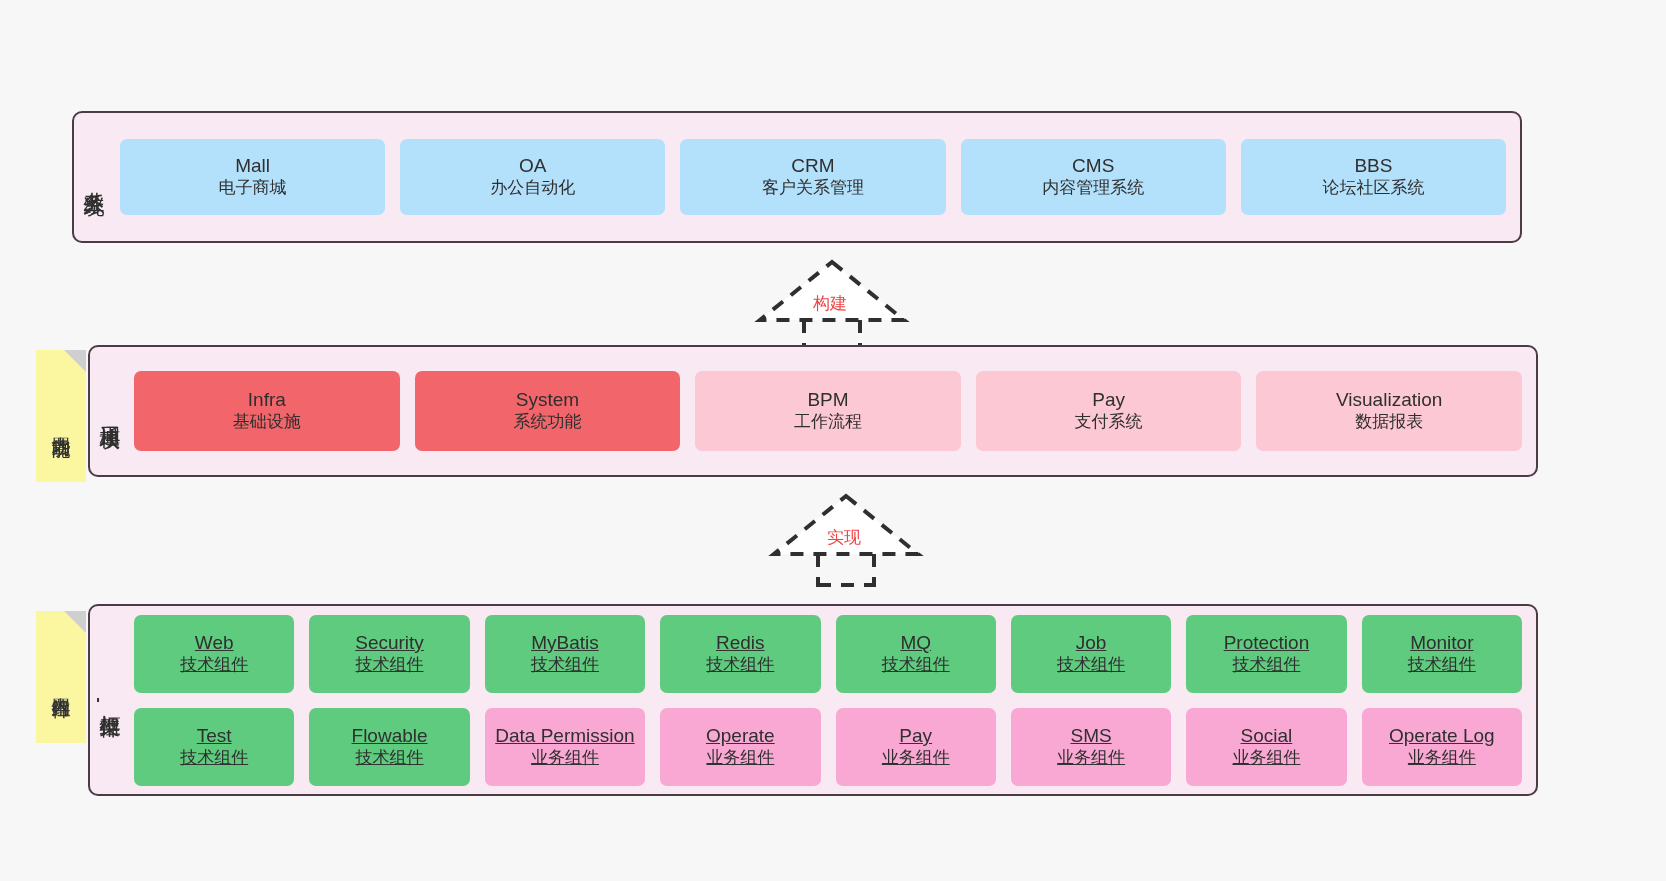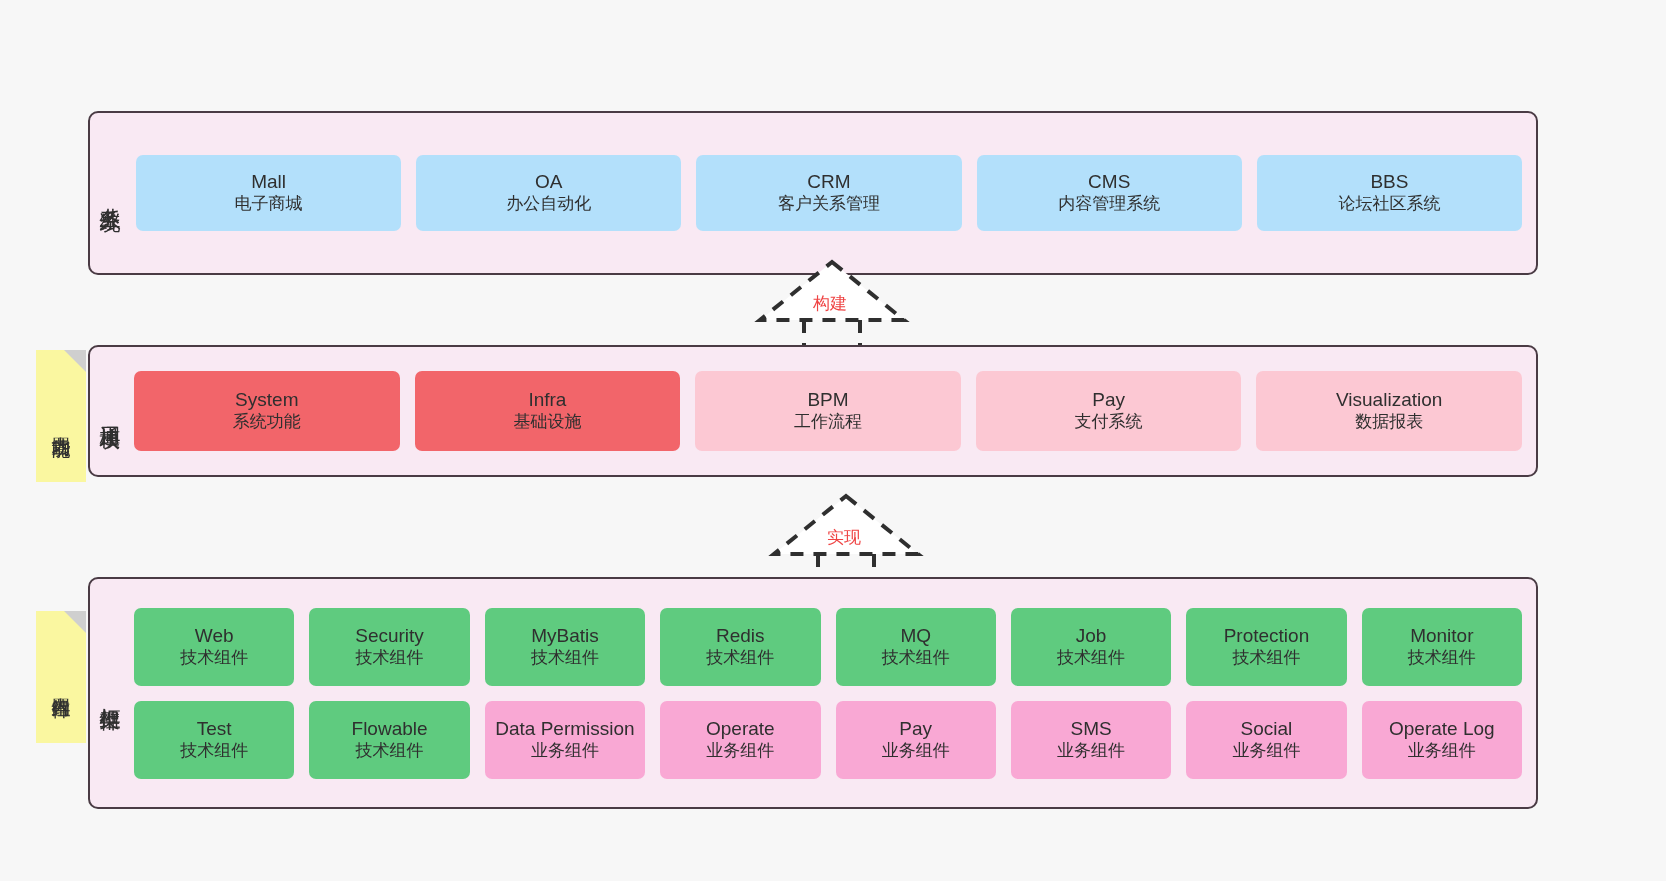--- a/index.html
+++ b/index.html
@@ -78,30 +78,30 @@
   .card .t1 { font-size: 19px; }
   .card .t2 { font-size: 17px; }
 
   .card.blue        { background: #b3e0fb; }
   .card.red         { background: #f2656a; }
   .card.pink        { background: #fcc8d3; text-align: right; }
   .card.green       { background: #5fcb7f; }
   .card.lightgreen  { background: #f9a8d4; }
 
   
-  #layer-business { left: 88px; top: 111px; width: 1450px; height: 164px; justify-content: space-between; }
+  #layer-business { left: 72px; top: 111px; width: 1450px; height: 132px; justify-content: space-between; }
   #layer-business .layer-body { padding: 0 14px 0 6px; }
   #layer-business .card { height: 76px; }
 
   
   #layer-common { left: 88px; top: 345px; width: 1450px; height: 132px; }
   #layer-common .card { height: 80px; }
 
   
-  #layer-framework { left: 88px; top: 577px; width: 1450px; height: 232px; }
+  #layer-framework { left: 88px; top: 604px; width: 1450px; height: 192px; text-decoration: underline; }
   #layer-framework .card { height: 78px; }
   #layer-framework .layer-title { font-size: 21px; }
 
   
   .note {
     position: absolute;
     background: #faf7a0;
     width: 50px;
     display: flex;
     align-items: center;
@@ -191,26 +191,26 @@
   <div class="uml-label" id="arrow-build-label">构建</div>
 
   <div class="note" id="note-functions">
     <span>内置功能</span>
   </div>
   <div class="layer" id="layer-common">
     <div class="layer-title">通用模块</div>
     <div class="layer-body">
       <div class="row">
         <div class="card red">
+          <span class="t1">Infra</span>
+          <span class="t2">基础设施</span>
+        </div>
+        <div class="card red">
           <span class="t1">System</span>
           <span class="t2">系统功能</span>
-        </div>
-        <div class="card red">
-          <span class="t1">Infra</span>
-          <span class="t2">基础设施</span>
         </div>
         <div class="card pink">
           <span class="t1">BPM</span>
           <span class="t2">工作流程</span>
         </div>
         <div class="card pink">
           <span class="t1">Pay</span>
           <span class="t2">支付系统</span>
         </div>
         <div class="card pink">

